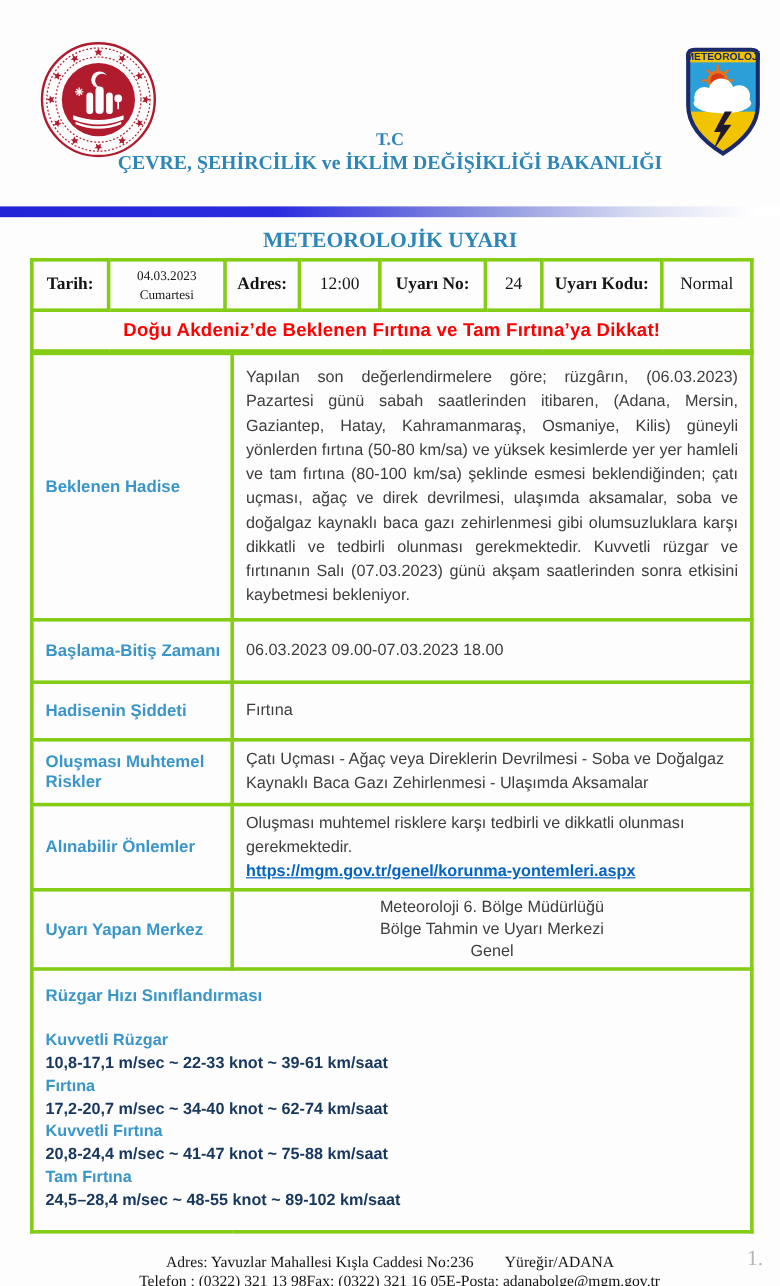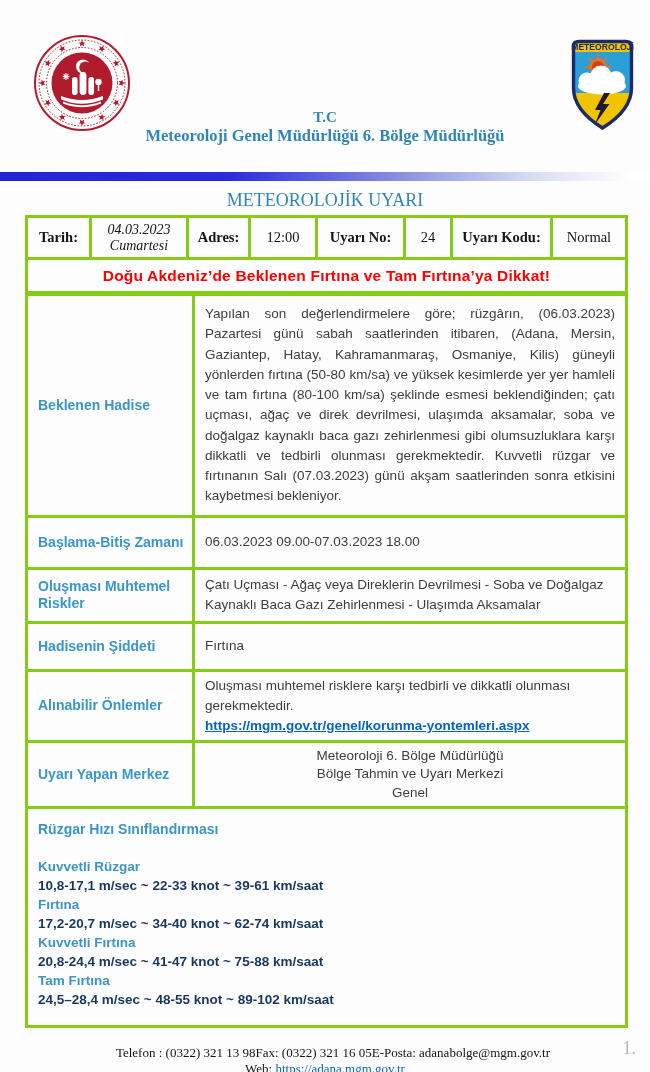--- a/index.html
+++ b/index.html
@@ -22,38 +22,38 @@
   .ministry-line  { font-size:16.5px; line-height:19px; }
   .directorate-line{ font-size:16.5px; line-height:19px; }
 
   .grad-bar {
     height:9px; width:100%;
     background:linear-gradient(90deg,#2323d8 0%,#2a2ade 35%,#8a92df 62%,#d9ddf2 82%,#ffffff 97%);
   }
 
   .doc-title {
     margin-top:9px; text-align:center;
-    font-family:"Liberation Serif", serif; font-weight:normal;
+    font-family:"Liberation Serif", serif; font-weight:bold;
     font-size:18px; color:#2e86b8; line-height:20px;
   }
 
   
   table { border-collapse:collapse; table-layout:fixed; width:603px; margin-left:25px; }
   td { border:3px solid #84cc16; padding:2px 4px; vertical-align:middle; }
   .tbl-main { margin-top:-1px; }
 
   .meta-label {
     font-family:"Liberation Serif", serif; font-weight:bold;
     font-size:14.5px; color:#151515; text-align:center;
   }
   .meta-value {
     font-family:"Liberation Serif", serif; font-size:14.5px;
     color:#151515; text-align:center;
   }
-  .meta-value .two-line { font-size:14px; line-height:16px;font-style:italic; }
+  .meta-value .two-line { font-size:11px; line-height:16px; }
 
   .alert-row td { height:34px; }
   .alert-title {
     color:#fe0000; font-weight:bold; font-size:15.5px;
     text-align:center; letter-spacing:.2px;
   }
 
   .row-label {
     color:#3a96c8; font-weight:bold; font-size:14px;
     padding-left:10px; line-height:17px;
@@ -166,21 +166,21 @@
         <ellipse cx="34" cy="50" rx="24" ry="8.5" fill="#fff"></ellipse>
 
         <polygon points="36,57 27,74 32.5,74 26.5,89 41.5,68 35,68 42,57" fill="#201a30"></polygon>
       </g>
       <path d="M5.5,10 Q5.5,5.5 11,5.5 H58 Q63.5,5.5 63.5,10 V52 Q63.5,74 34.5,92 Q5.5,74 5.5,52 Z" fill="none" stroke="#1b2a6b" stroke-width="3.4"></path>
       <text x="34.5" y="14" text-anchor="middle" font-family="Liberation Sans, sans-serif" font-size="8.6" font-weight="bold" fill="#1b2a6b">METEOROLOJİ</text>
     </svg>
 
     <div class="header-text">
       <div class="tc-line">T.C</div>
-      <div class="directorate-line">Meteoroloji Genel Müdürlüğü 6. Bölge Müdürlüğü</div>
+      <div class="ministry-line">ÇEVRE, ŞEHİRCİLİK ve İKLİM DEĞİŞİKLİĞİ BAKANLIĞI</div>
     </div>
   </div>
 
   <div class="grad-bar"></div>
 
   <div class="doc-title">METEOROLOJİK UYARI</div>
 
   <table class="tbl-meta" style="margin-top:5px;">
     <colgroup>
       <col style="width:64px">
@@ -226,28 +226,28 @@
         <tr style="height:218px;">
       <td class="row-label">Beklenen Hadise</td>
       <td class="row-content justified">Yapılan son değerlendirmelere göre; rüzgârın, (06.03.2023) Pazartesi günü sabah saatlerinden itibaren, (Adana, Mersin, Gaziantep, Hatay, Kahramanmaraş, Osmaniye, Kilis) güneyli yönlerden fırtına (50-80 km/sa) ve yüksek kesimlerde yer yer hamleli ve tam fırtına (80-100 km/sa) şeklinde esmesi beklendiğinden; çatı uçması, ağaç ve direk devrilmesi, ulaşımda aksamalar,  soba ve doğalgaz kaynaklı baca gazı zehirlenmesi gibi olumsuzluklara karşı dikkatli ve tedbirli olunması gerekmektedir. Kuvvetli rüzgar ve fırtınanın Salı (07.03.2023) günü akşam saatlerinden sonra etkisini kaybetmesi bekleniyor.</td>
     </tr>
 
     <tr style="height:52px;">
       <td class="row-label">Başlama-Bitiş Zamanı</td>
       <td class="row-content">06.03.2023 09.00-07.03.2023 18.00</td>
     </tr>
 
+    <tr style="height:48px;">
+      <td class="row-label">Hadisenin Şiddeti</td>
+      <td class="row-content">Fırtına</td>
+    </tr>
+
     <tr style="height:54px;">
       <td class="row-label">Oluşması Muhtemel Riskler</td>
       <td class="row-content" style="padding:4px 10px;">Çatı Uçması - Ağaç veya Direklerin Devrilmesi - Soba ve Doğalgaz Kaynaklı Baca Gazı Zehirlenmesi - Ulaşımda Aksamalar</td>
-    </tr>
-
-    <tr style="height:48px;">
-      <td class="row-label">Hadisenin Şiddeti</td>
-      <td class="row-content">Fırtına</td>
     </tr>
 
     <tr style="height:60px;">
       <td class="row-label">Alınabilir Önlemler</td>
       <td class="row-content" style="padding:4px 10px;">
         <div>Oluşması muhtemel risklere karşı tedbirli ve dikkatli olunması gerekmektedir.</div>
         <a href="#" class="cell-link">https://mgm.gov.tr/genel/korunma-yontemleri.aspx</a>
       </td>
     </tr>
 
@@ -270,20 +270,23 @@
         <div class="wind-name">Kuvvetli Fırtına</div>
         <div class="wind-range">20,8-24,4 m/sec ~ 41-47 knot ~ 75-88 km/saat</div>
         <div class="wind-name">Tam Fırtına</div>
         <div class="wind-range">24,5–28,4 m/sec ~ 48-55 knot ~ 89-102 km/saat</div>
       </td>
     </tr>
   </tbody>
     </table>
 
   <div class="footer">
+    <div class="footer-line1">
+      <span>Adres: Yavuzlar Mahallesi Kışla Caddesi No:236</span><span class="gap"></span><span>Yüreğir/ADANA</span>
+    </div>
     <div class="footer-line2">
       <span>Telefon : (0322) 321 13 98</span>
       <span><span>Fax: (0322) 321 16 05</span><span>E-Posta: adanabolge@mgm.gov.tr</span></span>
     </div>
     <div class="footer-line3">
       <span>Web:</span>
       <a href="#">https://adana.mgm.gov.tr</a>
     </div>
   </div>
 

